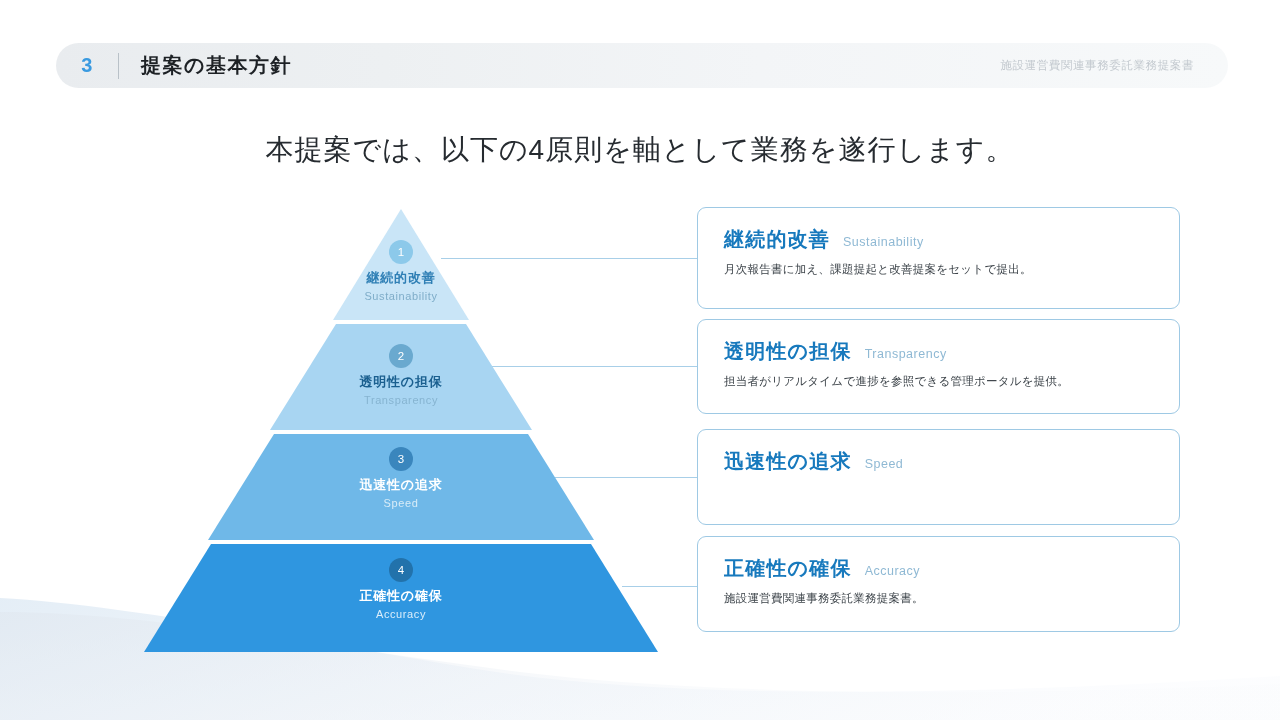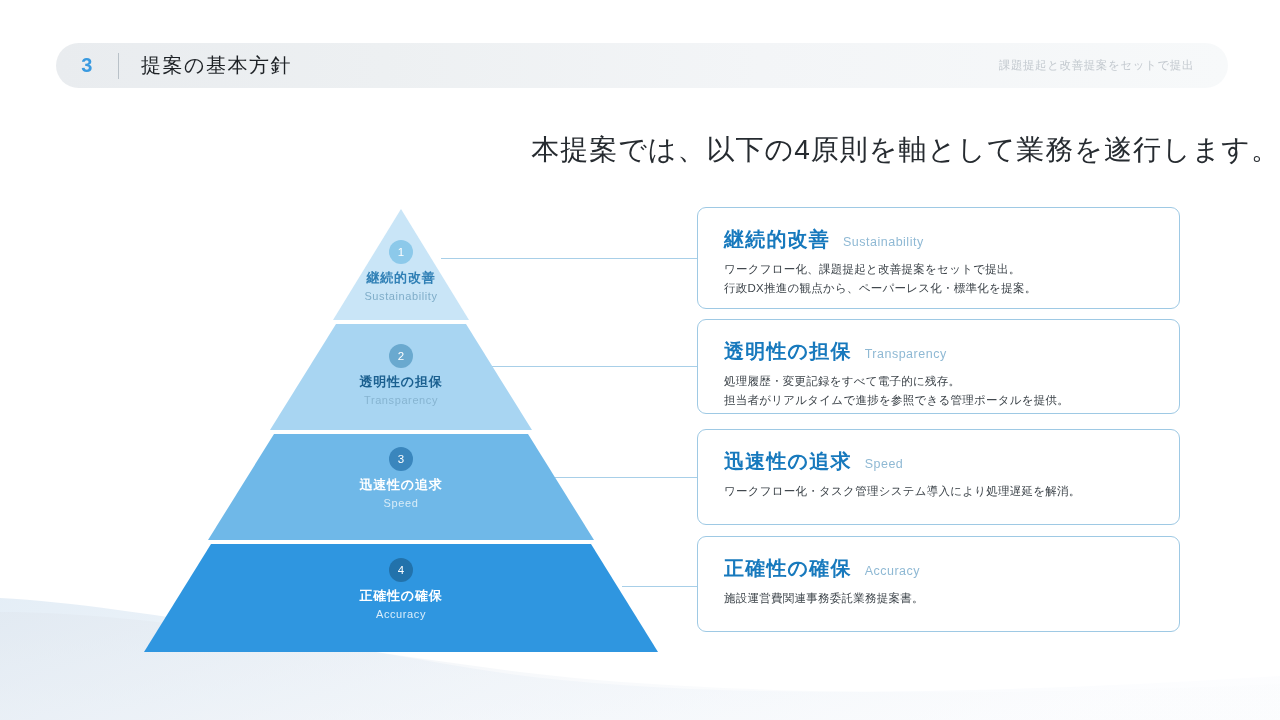--- a/index.html
+++ b/index.html
@@ -38,39 +38,39 @@
     letter-spacing: .5px;
   }
   .header-divider {
     width: 1px;
     height: 26px;
     background: #b9c1c8;
   }
   .header-title {
     margin-left: 22px;
     font-size: 20px;
-    font-weight: 400;
+    font-weight: 700;
     color: #1d2125;
     letter-spacing: 1.5px;
   }
   .header-doc {
     margin-left: auto;
     margin-right: 34px;
     font-size: 11.5px;
     color: #c3c9cf;
     letter-spacing: .6px;
     white-space: nowrap;
   }
 
   
   .lead {
     position: absolute;
     left: 0; top: 131px;
     width: 1280px;
-    text-align: right;
+    text-align: center;
     font-size: 28px;
     color: #262b30;
     letter-spacing: 1px;
   }
 
   
   .pyramid-wrap {
     position: absolute;
     left: 110px; top: 198px;
     width: 590px; height: 470px;
@@ -166,21 +166,21 @@
       </linearGradient>
     </defs>
     <path d="M0 598 C 120 604, 300 640, 470 668 C 640 696, 900 700, 1280 676 L1280 720 L0 720 Z" fill="url(#waveB)"></path>
     <path d="M0 612 C 150 612, 330 648, 520 672 C 700 694, 960 698, 1280 684 L1280 720 L0 720 Z" fill="url(#waveA)" opacity="0.55"></path>
   </svg>
 
   <div class="header-pill">
     <div class="header-num">3</div>
     <div class="header-divider"></div>
     <div class="header-title">提案の基本方針</div>
-    <div class="header-doc">課題提起と改善提案をセットで提出</div>
+    <div class="header-doc">施設運営費関連事務委託業務提案書</div>
   </div>
 
   <div class="lead">本提案では、以下の4原則を軸として業務を遂行します。</div>
 
   <div class="connector" style="left:441px; top:258px; width:258px;"></div>
   <div class="connector" style="left:492px; top:366px; width:207px;"></div>
   <div class="connector" style="left:555px; top:477px; width:144px;"></div>
   <div class="connector" style="left:622px; top:586px; width:77px;"></div>
 
   <div class="pyramid-wrap">
@@ -218,39 +218,36 @@
       <div class="layer-ja" style="color:#ffffff;">正確性の確保</div>
       <div class="layer-en" style="color:#dbeefb;">Accuracy</div>
     </div>
   </div>
 
   <div class="card" style="top:207px; height:102px;">
     <div class="card-head">
       <span class="card-ja">継続的改善</span>
       <span class="card-en">Sustainability</span>
     </div>
-    <div class="card-line">ワークフロー化、課題提起と改善提案をセットで提出。</div>
-    <div class="card-line">行政DX推進の観点から、ペーパーレス化・標準化を提案。</div>
+    <div class="card-line">月次報告書に加え、課題提起と改善提案をセットで提出。</div>
   </div>
 
   <div class="card" style="top:319px; height:95px;">
     <div class="card-head">
       <span class="card-ja">透明性の担保</span>
       <span class="card-en">Transparency</span>
     </div>
-    <div class="card-line">処理履歴・変更記録をすべて電子的に残存。</div>
     <div class="card-line">担当者がリアルタイムで進捗を参照できる管理ポータルを提供。</div>
   </div>
 
   <div class="card" style="top:429px; height:96px;">
     <div class="card-head">
       <span class="card-ja">迅速性の追求</span>
       <span class="card-en">Speed</span>
     </div>
-    <div class="card-line">ワークフロー化・タスク管理システム導入により処理遅延を解消。</div>
   </div>
 
   <div class="card" style="top:536px; height:96px;">
     <div class="card-head">
       <span class="card-ja">正確性の確保</span>
       <span class="card-en">Accuracy</span>
     </div>
     <div class="card-line">施設運営費関連事務委託業務提案書。</div>
   </div>
 

